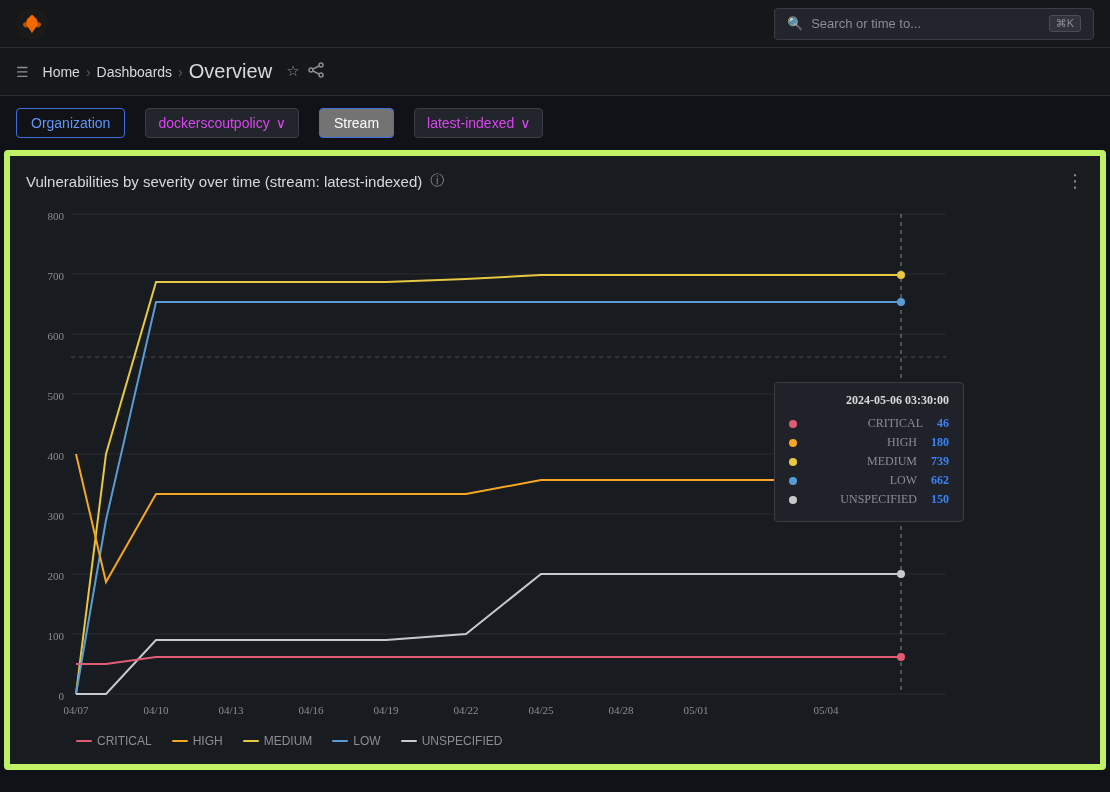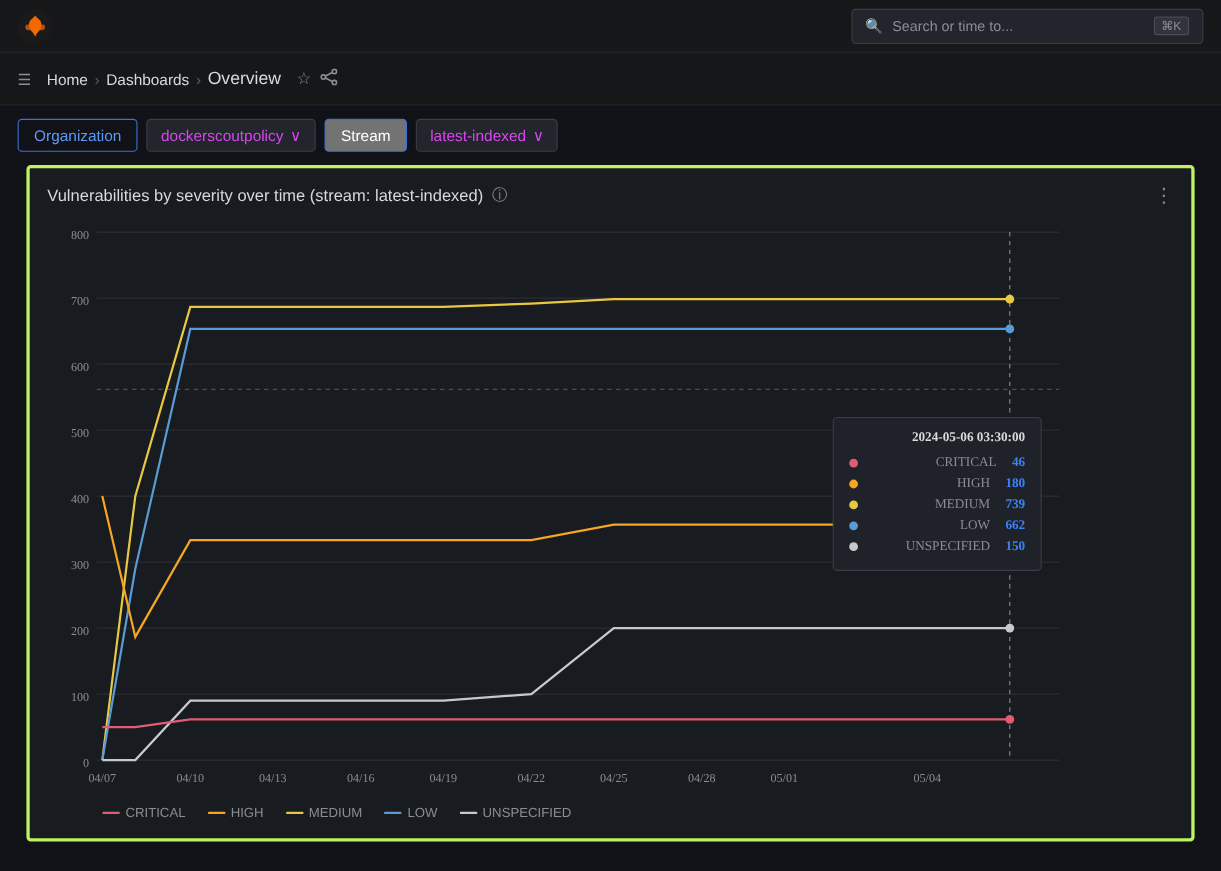--- a/index.html
+++ b/index.html
@@ -67,38 +67,38 @@
     .breadcrumb-item {
       color: #d8d9da;
       font-size: 14px;
     }
     .breadcrumb-separator {
       color: #5a5d63;
       font-size: 14px;
     }
     .breadcrumb-current {
       color: #d8d9da;
-      font-size: 16px;
+      font-size: 20px;
     }
     .breadcrumb-icons {
       display: flex;
       gap: 8px;
       margin-left: 8px;
     }
     .breadcrumb-icon-btn {
       color: #8a8d93;
       cursor: pointer;
       font-size: 15px;
     }
     
     .filter-bar {
       display: flex;
       align-items: flex-end;
       padding: 12px 16px;
-      gap: 8px;
+      gap: 20px;
       background: #111217;
     }
     .filter-tab {
       padding: 6px 14px;
       border-radius: 4px;
       background: transparent;
       border: 1px solid transparent;
       color: #d8d9da;
       cursor: pointer;
       font-size: 14px;
@@ -124,23 +124,23 @@
       padding: 6px 14px;
       border-radius: 4px;
       border: 1px solid #3d71d9;
       color: #ffffff;
       background: #737373;
       cursor: pointer;
       font-size: 14px;
     }
     
     .chart-panel {
-      margin: 0 24px;
+      margin: 0 4px;
       background: #181b1f;
-      border: 3px solid #bef264;
+      border: 6px solid #bef264;
       border-radius: 4px;
       padding: 16px;
       position: relative;
     }
     .chart-header {
       display: flex;
       align-items: center;
       margin-bottom: 12px;
       gap: 8px;
     }

